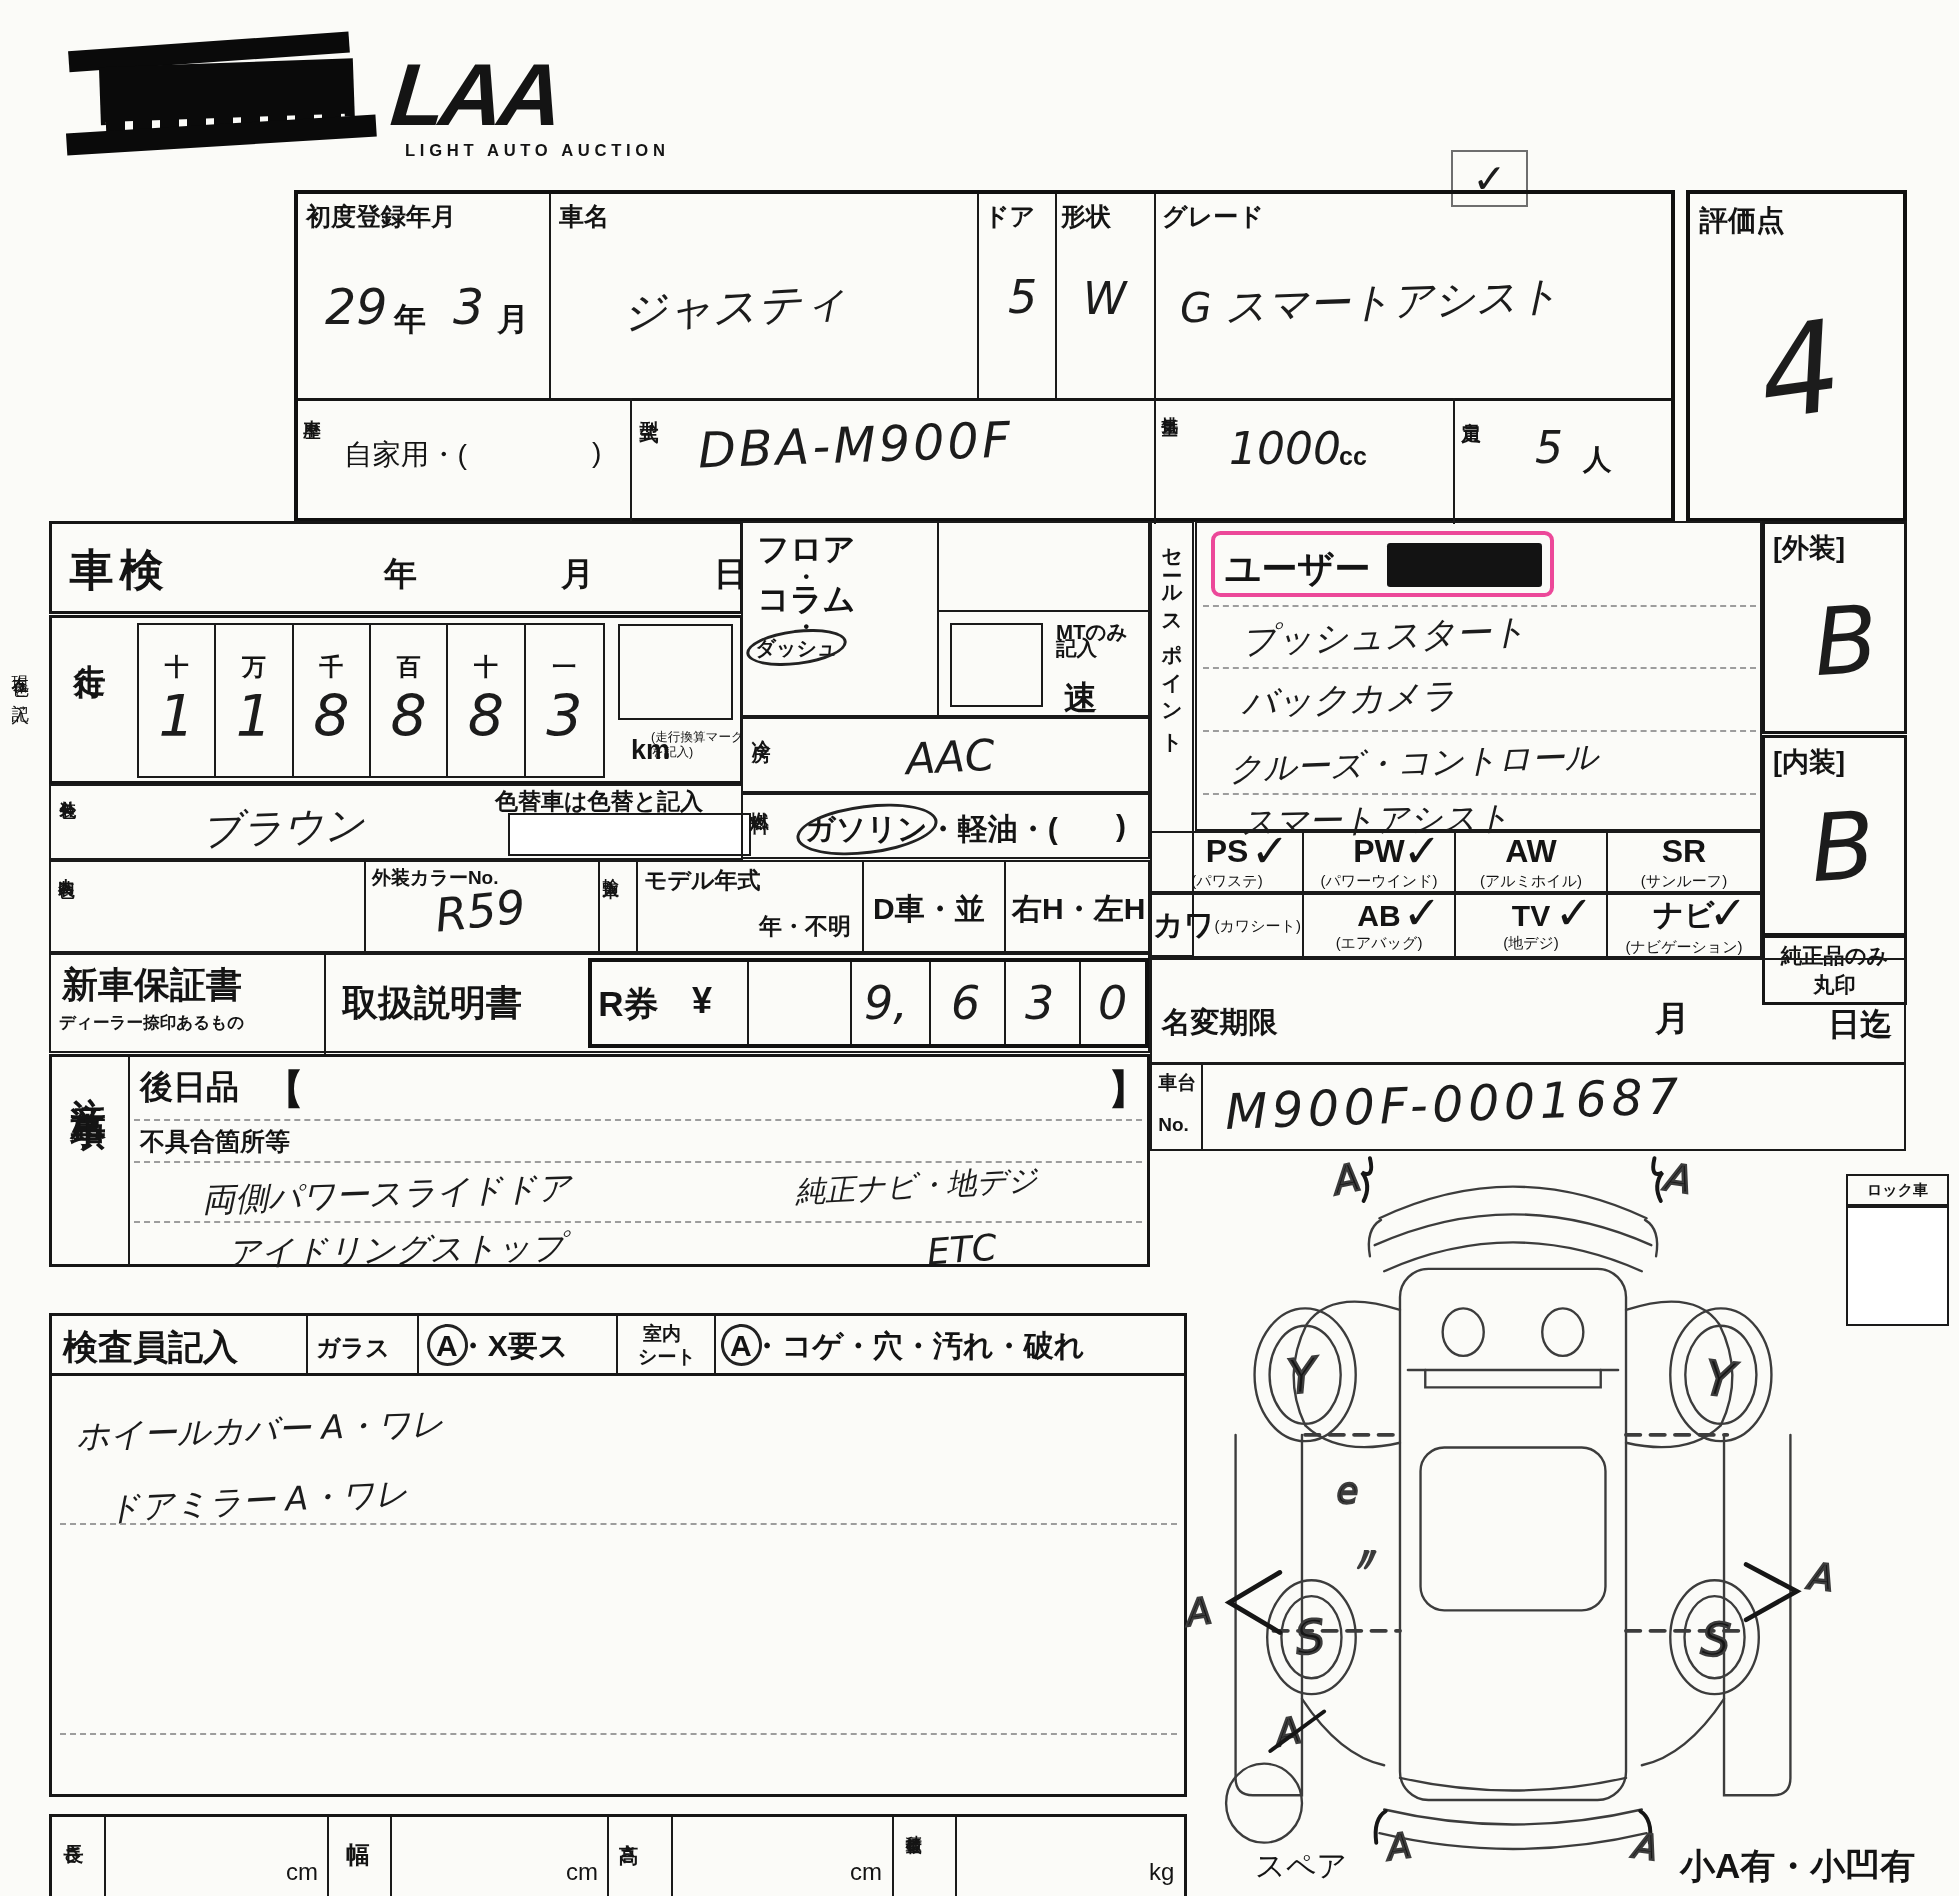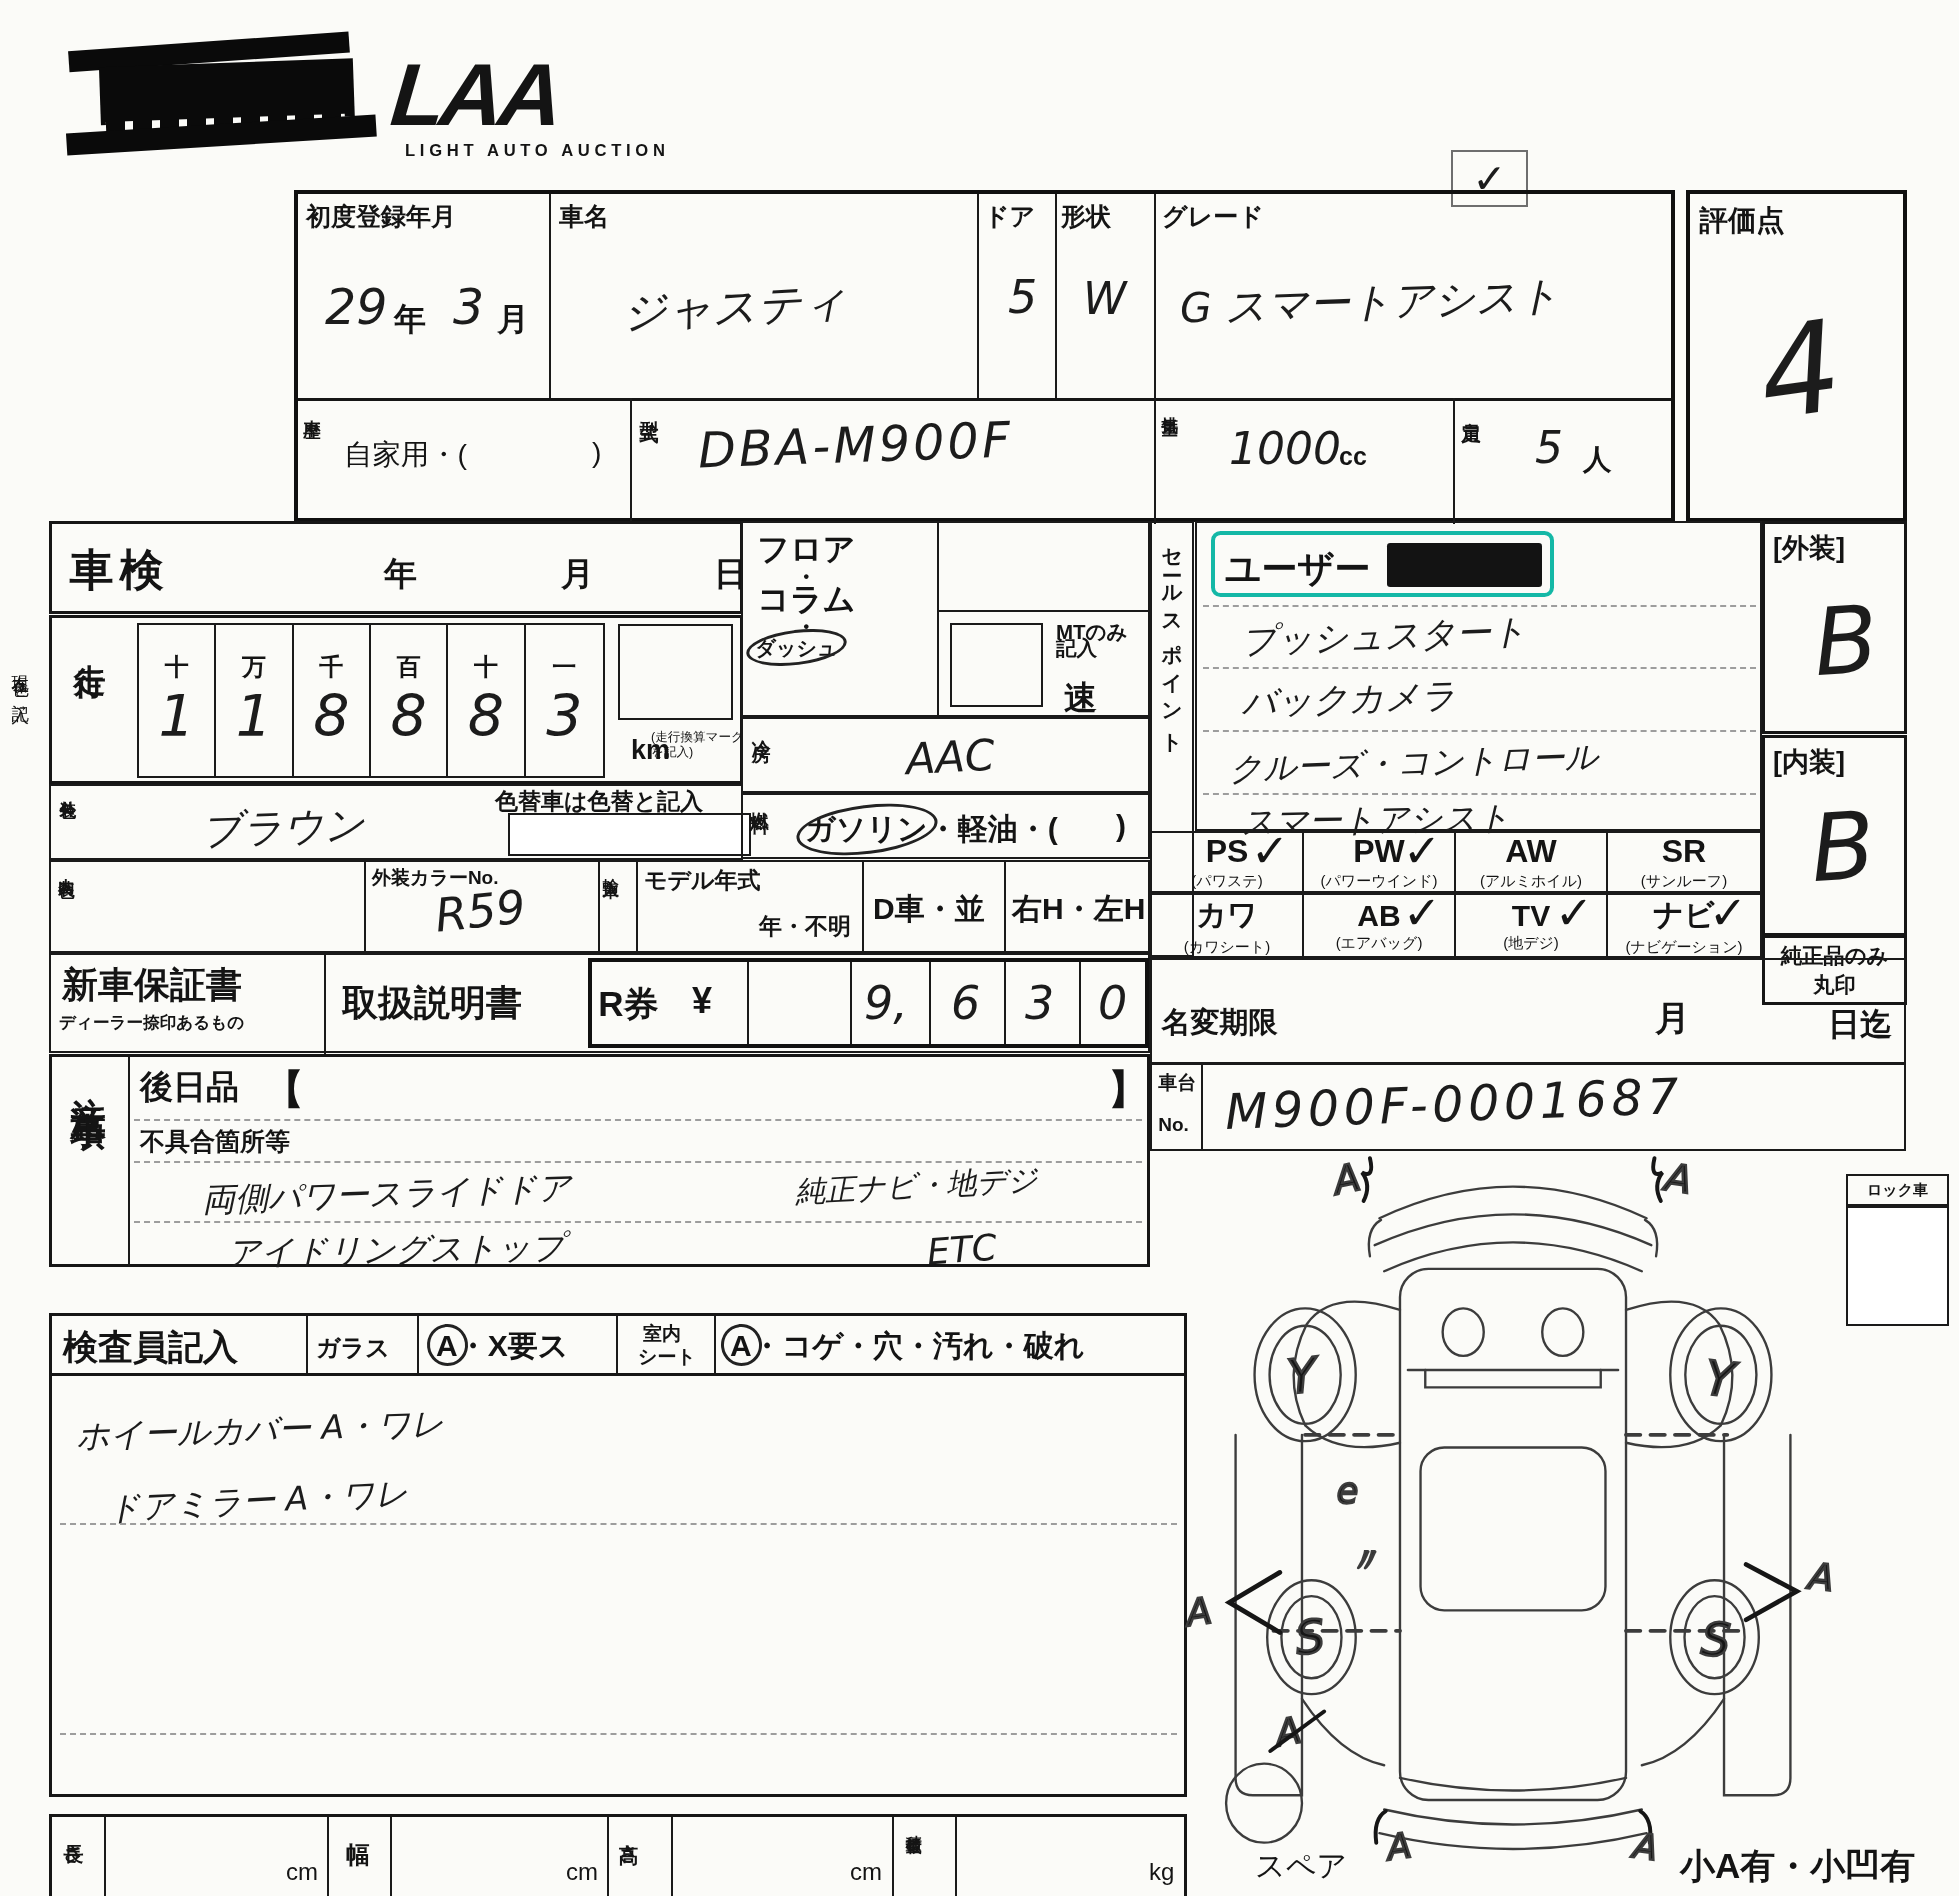--- a/index.html
+++ b/index.html
@@ -192,21 +192,21 @@
       <span class="a hw" style="left:359px;top:14.2px;font-size:46px">6</span>
       <span class="a hw" style="left:433px;top:14.2px;font-size:46px">3</span>
       <span class="a hw" style="left:506px;top:14.2px;font-size:46px">0</span>
     </div>
   </div>
 
   <div class="a b3" style="left:1150px;top:521px;width:44px;height:436px">
     <div class="a vt lb" style="left:9.5px;top:11px;font-size:20.5px;letter-spacing:6.3px">セールスポイント</div>
   </div>
   <div class="a b3" style="left:1195px;top:521px;width:567px;height:310px">
-    <div class="a" style="left:14.2px;top:8px;width:343px;height:66px;border:4px solid #14b8a6;border-radius:9.5px">
+    <div class="a" style="left:14.2px;top:8px;width:343px;height:66px;border:4px solid #ec4899;border-radius:9.5px">
       <span class="a lb" style="left:9.5px;top:9.5px;font-size:36px">ユーザー</span>
       <span class="a" style="left:172px;top:8px;width:155px;height:44px;background:#131313;border-radius:3.2px"></span>
     </div>
     <div class="a dash" style="left:6.3px;top:82px;width:553px"></div>
     <div class="a hw" style="left:44px;top:90px;font-size:35px;transform:rotate(-2deg)">プッシュスタート</div>
     <div class="a dash" style="left:6.3px;top:144px;width:553px"></div>
     <div class="a hw" style="left:44px;top:153px;font-size:35px;transform:rotate(-2deg)">バックカメラ</div>
     <div class="a dash" style="left:6.3px;top:207px;width:553px"></div>
     <div class="a hw" style="left:32px;top:218px;font-size:33px;transform:rotate(-2deg)">クルーズ・コントロール</div>
     <div class="a dash" style="left:6.3px;top:270px;width:553px"></div>
@@ -229,21 +229,21 @@
         <span class="cellname">(アルミホイル)</span>
         <span class="mark"></span>
       </div>
     <div class="ctr" style="flex-direction:column;position:relative">
         <span class="lb" style="font-size:32px">SR</span>
         <span class="cellname">(サンルーフ)</span>
         <span class="mark"></span>
       </div>
   </div>
   <div class="a" style="left:1150px;top:893px;width:612px;height:65px;border:2.4px solid #1a1a1a;display:grid;grid-template-columns:repeat(4,1fr)">
-    <div class="ctr" style="border-right:2.4px solid #1a1a1a;flex-direction:column;position:relative">
+    <div class="ctr" style="border-right:2.4px solid #1a1a1a;flex-direction:row;position:relative">
         <span class="lb" style="font-size:30px">カワ</span>
         <span class="cellname">(カワシート)</span>
         <span class="mark"></span>
       </div>
     <div class="ctr" style="border-right:2.4px solid #1a1a1a;flex-direction:column;position:relative">
         <span class="lb" style="font-size:30px">AB</span>
         <span class="cellname">(エアバッグ)</span>
         <span class="mark">✓</span>
       </div>
     <div class="ctr" style="border-right:2.4px solid #1a1a1a;flex-direction:column;position:relative">

